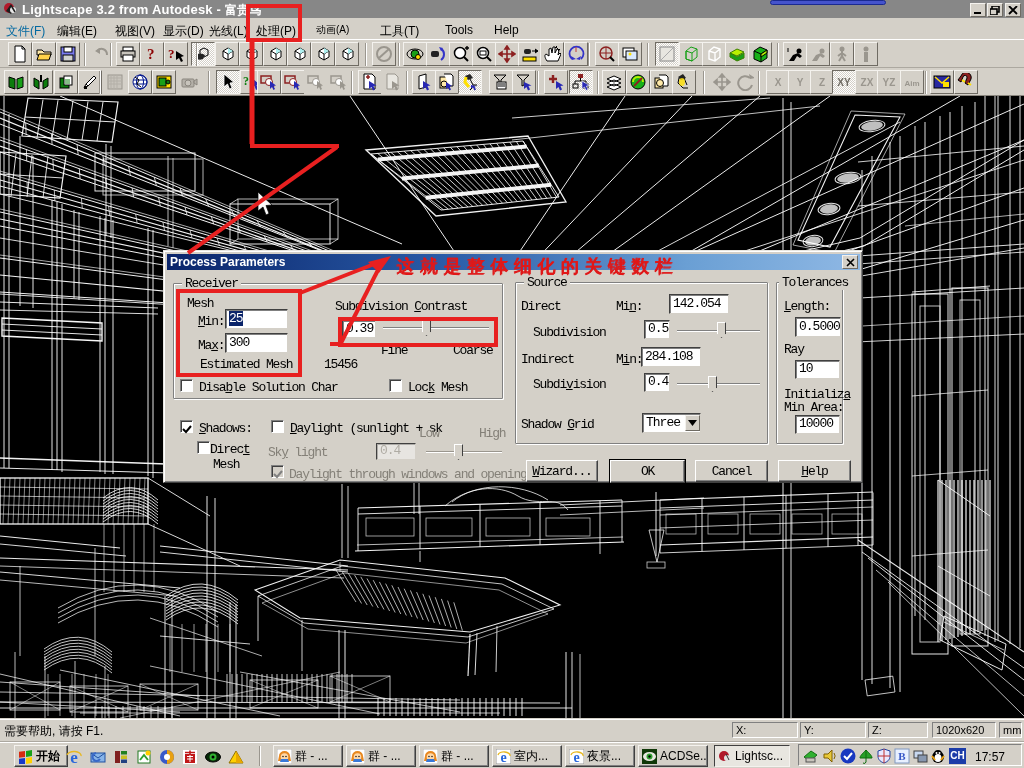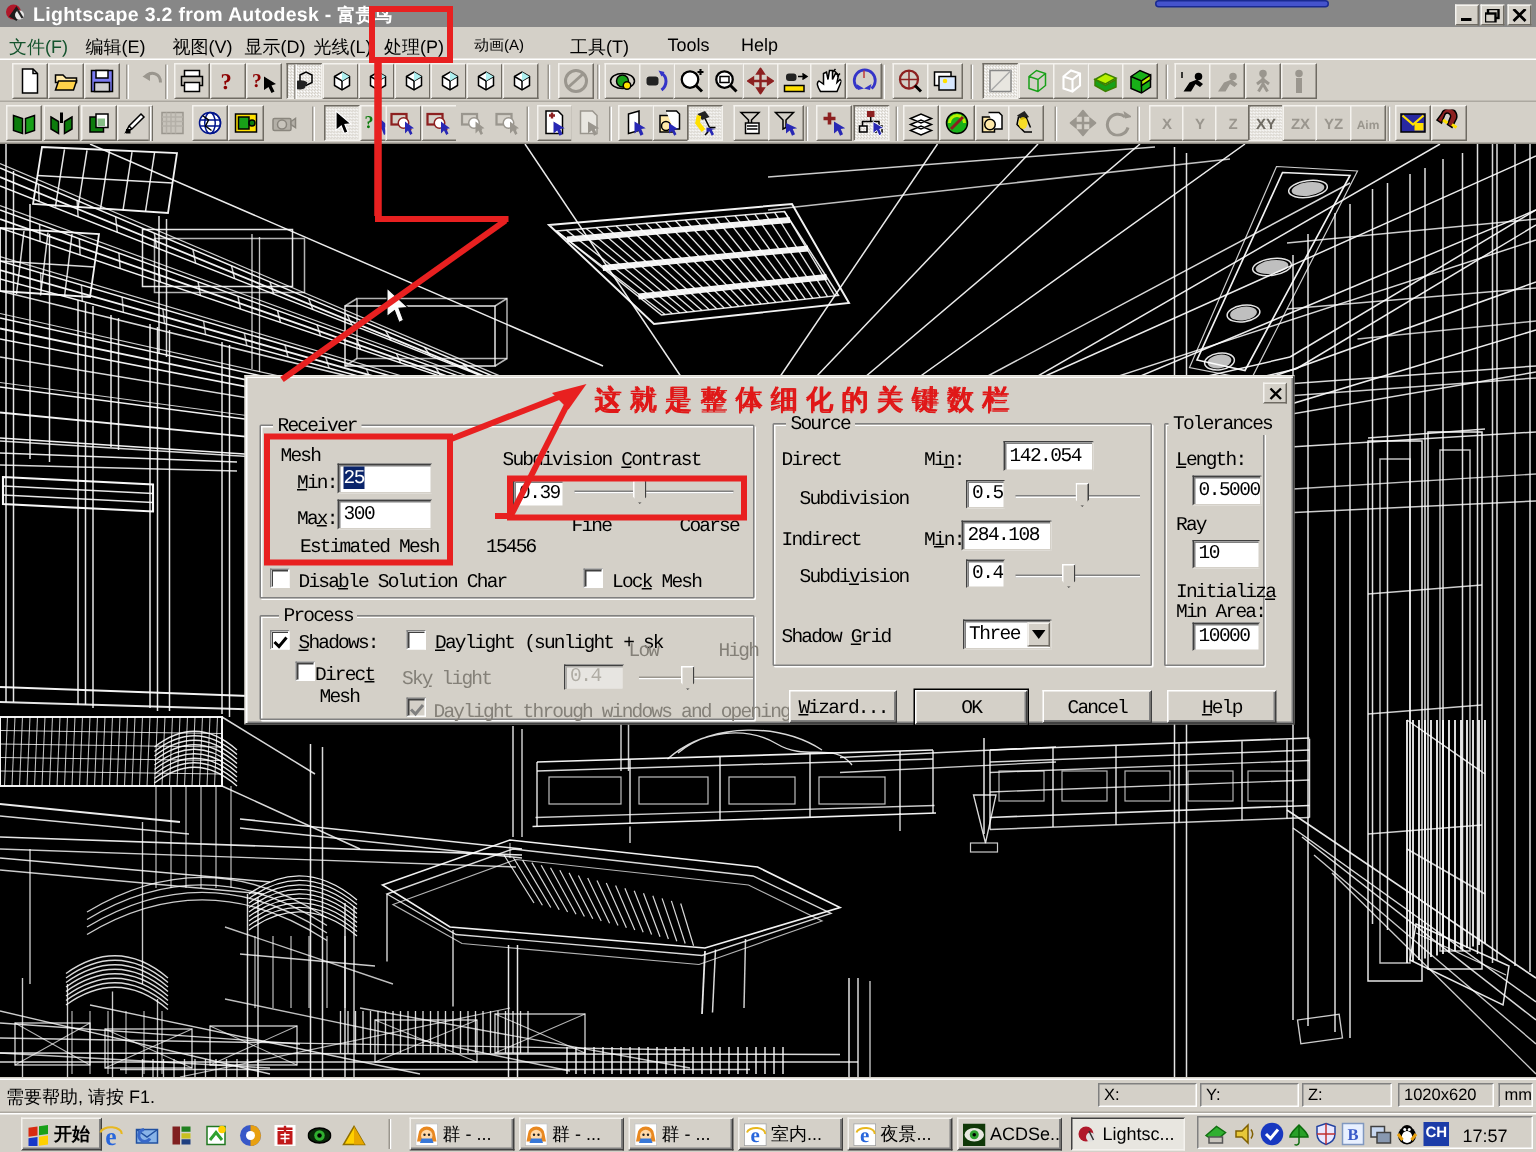--- a/index.html
+++ b/index.html
@@ -56,21 +56,21 @@
         <rect x="0" y="3" width="7" height="6" fill="#d4d0c8" stroke="#000" stroke-width="1.6"></rect>
       </svg>
     </div>
 <div class="btn" style="left:1005px;top:3px;width:16px;height:14px">
       <svg width="10" height="9">
         <path d="M1 0 L9 8 M9 0 L1 8" stroke="#000" stroke-width="1.8"></path>
       </svg>
     </div>
 
 <div class="abs" style="left:0;top:18px;width:1024px;height:22px;background:#d4d0c8;border-bottom:1px solid #fff"></div>
-<div class="abs" style="left:6px;top:23px;font-size:12px;color:#14532d">文件(F)</div>
+<div class="abs" style="left:6px;top:23px;font-size:12px;color:#0369a1">文件(F)</div>
 <div class="abs" style="left:57px;top:23px;font-size:12px;color:#000">编辑(E)</div>
 <div class="abs" style="left:115px;top:23px;font-size:12px;color:#000">视图(V)</div>
 <div class="abs" style="left:163px;top:23px;font-size:12px;color:#000">显示(D)</div>
 <div class="abs" style="left:209px;top:23px;font-size:12px;color:#000">光线(L)</div>
 <div class="abs" style="left:256px;top:23px;font-size:12px;color:#000">处理(P)</div>
 <div class="abs" style="left:316px;top:23px;font-size:10px;color:#000">动画(A)</div>
 <div class="abs" style="left:380px;top:23px;font-size:12px;color:#000">工具(T)</div>
 <div class="abs" style="left:445px;top:23px;font-size:12px;color:#000">Tools</div>
 <div class="abs" style="left:494px;top:23px;font-size:12px;color:#000">Help</div>
 <div class="abs" style="left:0;top:40px;width:1024px;height:28px;background:#d4d0c8;border-bottom:1px solid #aca8a0"></div>
@@ -1060,20 +1060,23 @@
         <polygon points="944,520 1006,548 1002,574 940,544" fill="none" stroke="#fff" stroke-width="1" opacity="0.9"></polygon>
         <rect x="10" y="586" width="50" height="28" fill="none" stroke="#fff" stroke-width="0.9" opacity="0.8"></rect>
         <rect x="70" y="590" width="58" height="26" fill="none" stroke="#fff" stroke-width="0.9" opacity="0.8"></rect>
         <rect x="140" y="588" width="58" height="26" fill="none" stroke="#fff" stroke-width="0.9" opacity="0.8"></rect>
         <rect x="250" y="584" width="68" height="28" fill="none" stroke="#fff" stroke-width="0.9" opacity="0.8"></rect>
         <rect x="330" y="580" width="60" height="26" fill="none" stroke="#fff" stroke-width="0.9" opacity="0.8"></rect>
         <rect x="866" y="582" width="28" height="16" fill="none" stroke="#fff" stroke-width="0.9" opacity="0.8" transform="rotate(-8 880 590)"></rect>
       </svg>
 </div>
 <div class="abs" style="left:163px;top:250px;width:700px;height:233px;background:#d4d0c8;border:1px solid;border-color:#e8e6e0 #404040 #404040 #e8e6e0;box-shadow:1px 1px 0 #fff inset,-1px -1px 0 #808080 inset">
+<div class="abs" style="left:3px;top:3px;width:693px;height:16px;background:linear-gradient(90deg,#0a246a,#2a5ca8 40%,#6a9fd4 75%,#8fb8e4);display:flex;align-items:center">
+        <span style="color:#fff;font-weight:bold;font-size:12px;padding-left:3px">Process Parameters</span>
+      </div>
 <div class="btn" style="left:678px;top:4px;width:16px;height:14px">
         <svg width="9" height="9">
           <path d="M1 1 L8 8 M8 1 L1 8" stroke="#000" stroke-width="1.6"></path>
         </svg>
       </div>
 <div class="gb" style="left:9px;top:32px;width:330px;height:116px">
         <span class="dlgtxt" style="position:absolute;top:-8px;left:8px">Receiver</span>
       </div>
 <div class="dlgtxt " style="left:23px;top:45px">Mesh</div>
 <div class="dlgtxt " style="left:34px;top:63px"><u>M</u>in:</div>
@@ -1085,23 +1088,20 @@
 <div class="dlgtxt " style="left:171px;top:48px">Subdivision <u>C</u>ontrast</div>
 <div class="tbox " style="left:178px;top:69px;width:34px;height:18px;line-height:15px">0.39</div>
 <div class="track" style="left:219px;top:76px;width:106px"></div>
 <div class="thumb" style="left:258px;top:69px"></div>
 <div class="dlgtxt " style="left:217px;top:92px">Fine</div>
 <div class="dlgtxt " style="left:289px;top:92px">Coarse</div>
 <div class="cb" style="left:16px;top:128px;background:#fff"></div>
 <div class="dlgtxt " style="left:35px;top:129px">Disa<u>b</u>le Solution Char</div>
 <div class="cb" style="left:225px;top:128px;background:#fff"></div>
 <div class="dlgtxt " style="left:244px;top:129px">Loc<u>k</u> Mesh</div>
-<div class="gb" style="left:9px;top:159px;width:330px;height:70px">
-        <span class="dlgtxt" style="position:absolute;top:-8px;left:12px">Process</span>
-      </div>
 <div class="cb" style="left:16px;top:169px;background:#fff"><svg width="11" height="11">
           <path d="M2 5 l3 3 5-6" fill="none" stroke="#000" stroke-width="2"></path>
         </svg></div>
 <div class="dlgtxt " style="left:35px;top:170px"><u>S</u>hadows:</div>
 <div class="cb" style="left:107px;top:169px;background:#fff"></div>
 <div class="dlgtxt " style="left:126px;top:170px"><u>D</u>aylight (sunlight + sk</div>
 <div class="dlgtxt gray" style="left:255px;top:175px">Low</div>
 <div class="dlgtxt gray" style="left:315px;top:175px">High</div>
 <div class="cb" style="left:33px;top:190px;background:#fff"></div>
 <div class="dlgtxt " style="left:46px;top:191px">Direc<u>t</u></div>

